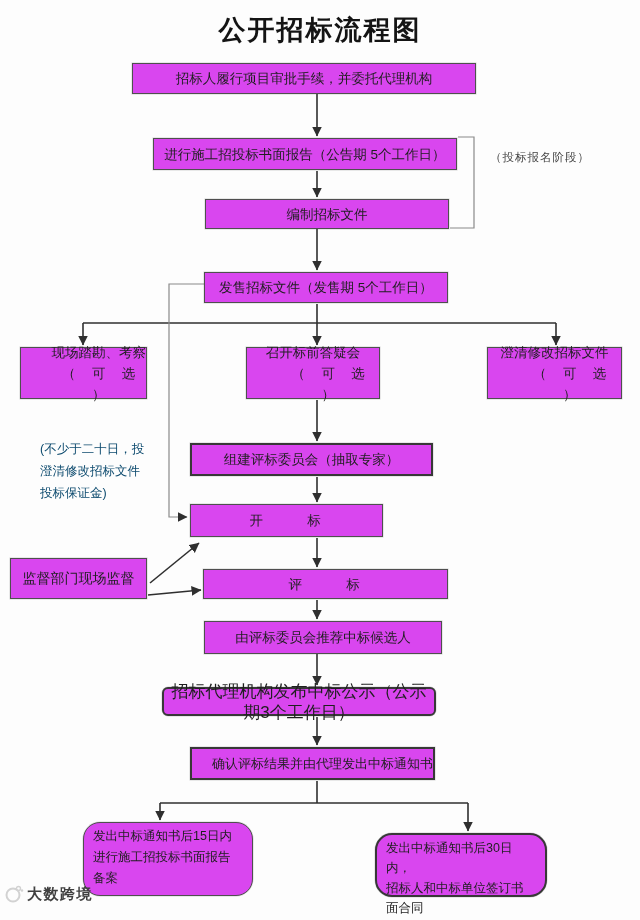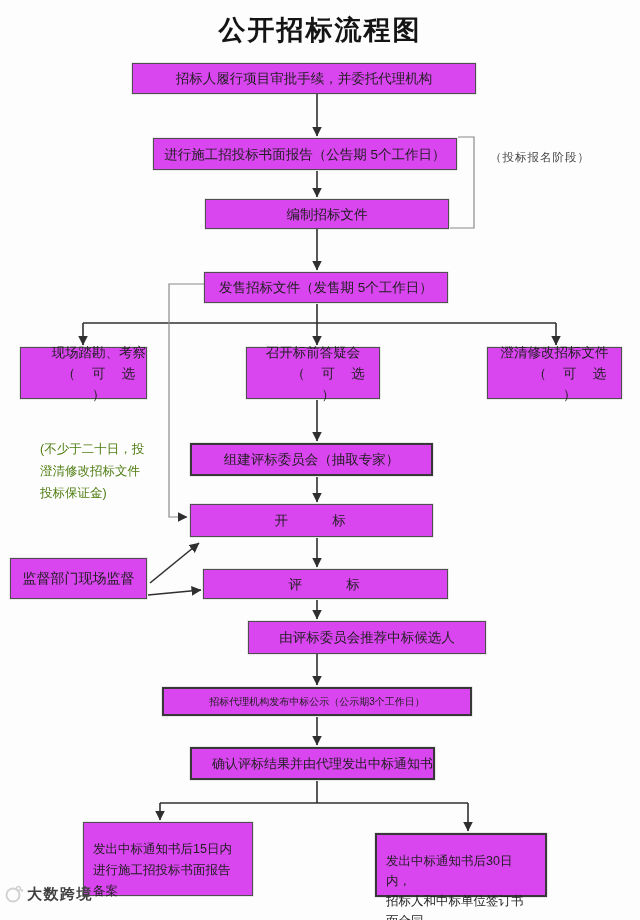--- a/index.html
+++ b/index.html
@@ -34,30 +34,30 @@
     flex-direction:column;
     align-items:center;
     justify-content:center;
     text-align:center;
     font-size:13.5px;
     line-height:21px;
     z-index:2;
     box-shadow:0 0 0 0.5px rgba(90,90,90,.25);
   }
   .node.thick { border-width:2px; border-color:#383838; }
-  .node.left-text { align-items:flex-start; text-align:left; padding:16px 9px; justify-content:flex-start; }
+  .node.left-text { align-items:flex-start; text-align:left; padding:3px 9px; justify-content:flex-start;border-radius:17px; }
   .node .ln { display:block; }
 
   .wide-space { word-spacing:2.6em; letter-spacing:.2em; }
   .optional-line { word-spacing:.7em; letter-spacing:.12em;margin-left:32px; }
 
   .annotation {
     position:absolute;
     z-index:2;
-    color:#4d7c0f;
+    color:#0c4a6e;
     font-size:12px;
   }
   .annotation.phase { font-size:11.5px; letter-spacing:1px; color:#444; }
   .annotation.deposit { line-height:22px; font-size:12.5px; }
 
   .watermark {
     position:absolute; left:4px; top:884px;
     display:flex; align-items:center; gap:3px;
     color:#404040; z-index:2;
     font-weight:bold; font-size:15px; letter-spacing:1.5px;
@@ -144,37 +144,37 @@
   <div class="annotation deposit" style="left:40px; top:438px;">
     <span class="ln" style="display:block">(不少于二十日，投</span>
     <span class="ln" style="display:block">澄清修改招标文件</span>
     <span class="ln" style="display:block">投标保证金)</span>
   </div>
 
   <div class="node thick" style="left:190px; top:443px; width:243px; height:33px;">
     <span class="ln">组建评标委员会（抽取专家）</span>
   </div>
 
-  <div class="node" style="left:190px; top:504px; width:243px; height:33px;">
+  <div class="node" style="left:190px; top:504px; width:193px; height:33px;">
     <span class="ln wide-space">开 标</span>
   </div>
 
   <div class="node" style="left:10px; top:558px; width:137px; height:41px; font-size:14px;">
     <span class="ln">监督部门现场监督</span>
   </div>
 
   <div class="node" style="left:203px; top:569px; width:245px; height:30px;">
     <span class="ln wide-space">评 标</span>
   </div>
 
-  <div class="node" style="left:204px; top:621px; width:238px; height:33px;margin-left:44px;">
+  <div class="node" style="left:204px; top:621px; width:238px; height:33px;">
     <span class="ln">由评标委员会推荐中标候选人</span>
   </div>
 
-  <div class="node thick" style="left:162px; top:687px; width:310px; height:29px; font-size:10px;">
+  <div class="node thick" style="left:162px; top:687px; width:274px; height:29px; font-size:17px;border-radius:6px;">
     <span class="ln">招标代理机构发布中标公示（公示期3个工作日）</span>
   </div>
 
   <div class="node thick" style="left:190px; top:747px; width:245px; height:33px; font-size:13px;align-items:flex-end;">
     <span class="ln">确认评标结果并由代理发出中标通知书</span>
   </div>
 
   <div class="node left-text" style="left:83px; top:822px; width:170px; height:74px; font-size:12.5px;">
     <span class="ln">发出中标通知书后15日内</span>
     <span class="ln">进行施工招投标书面报告</span>

